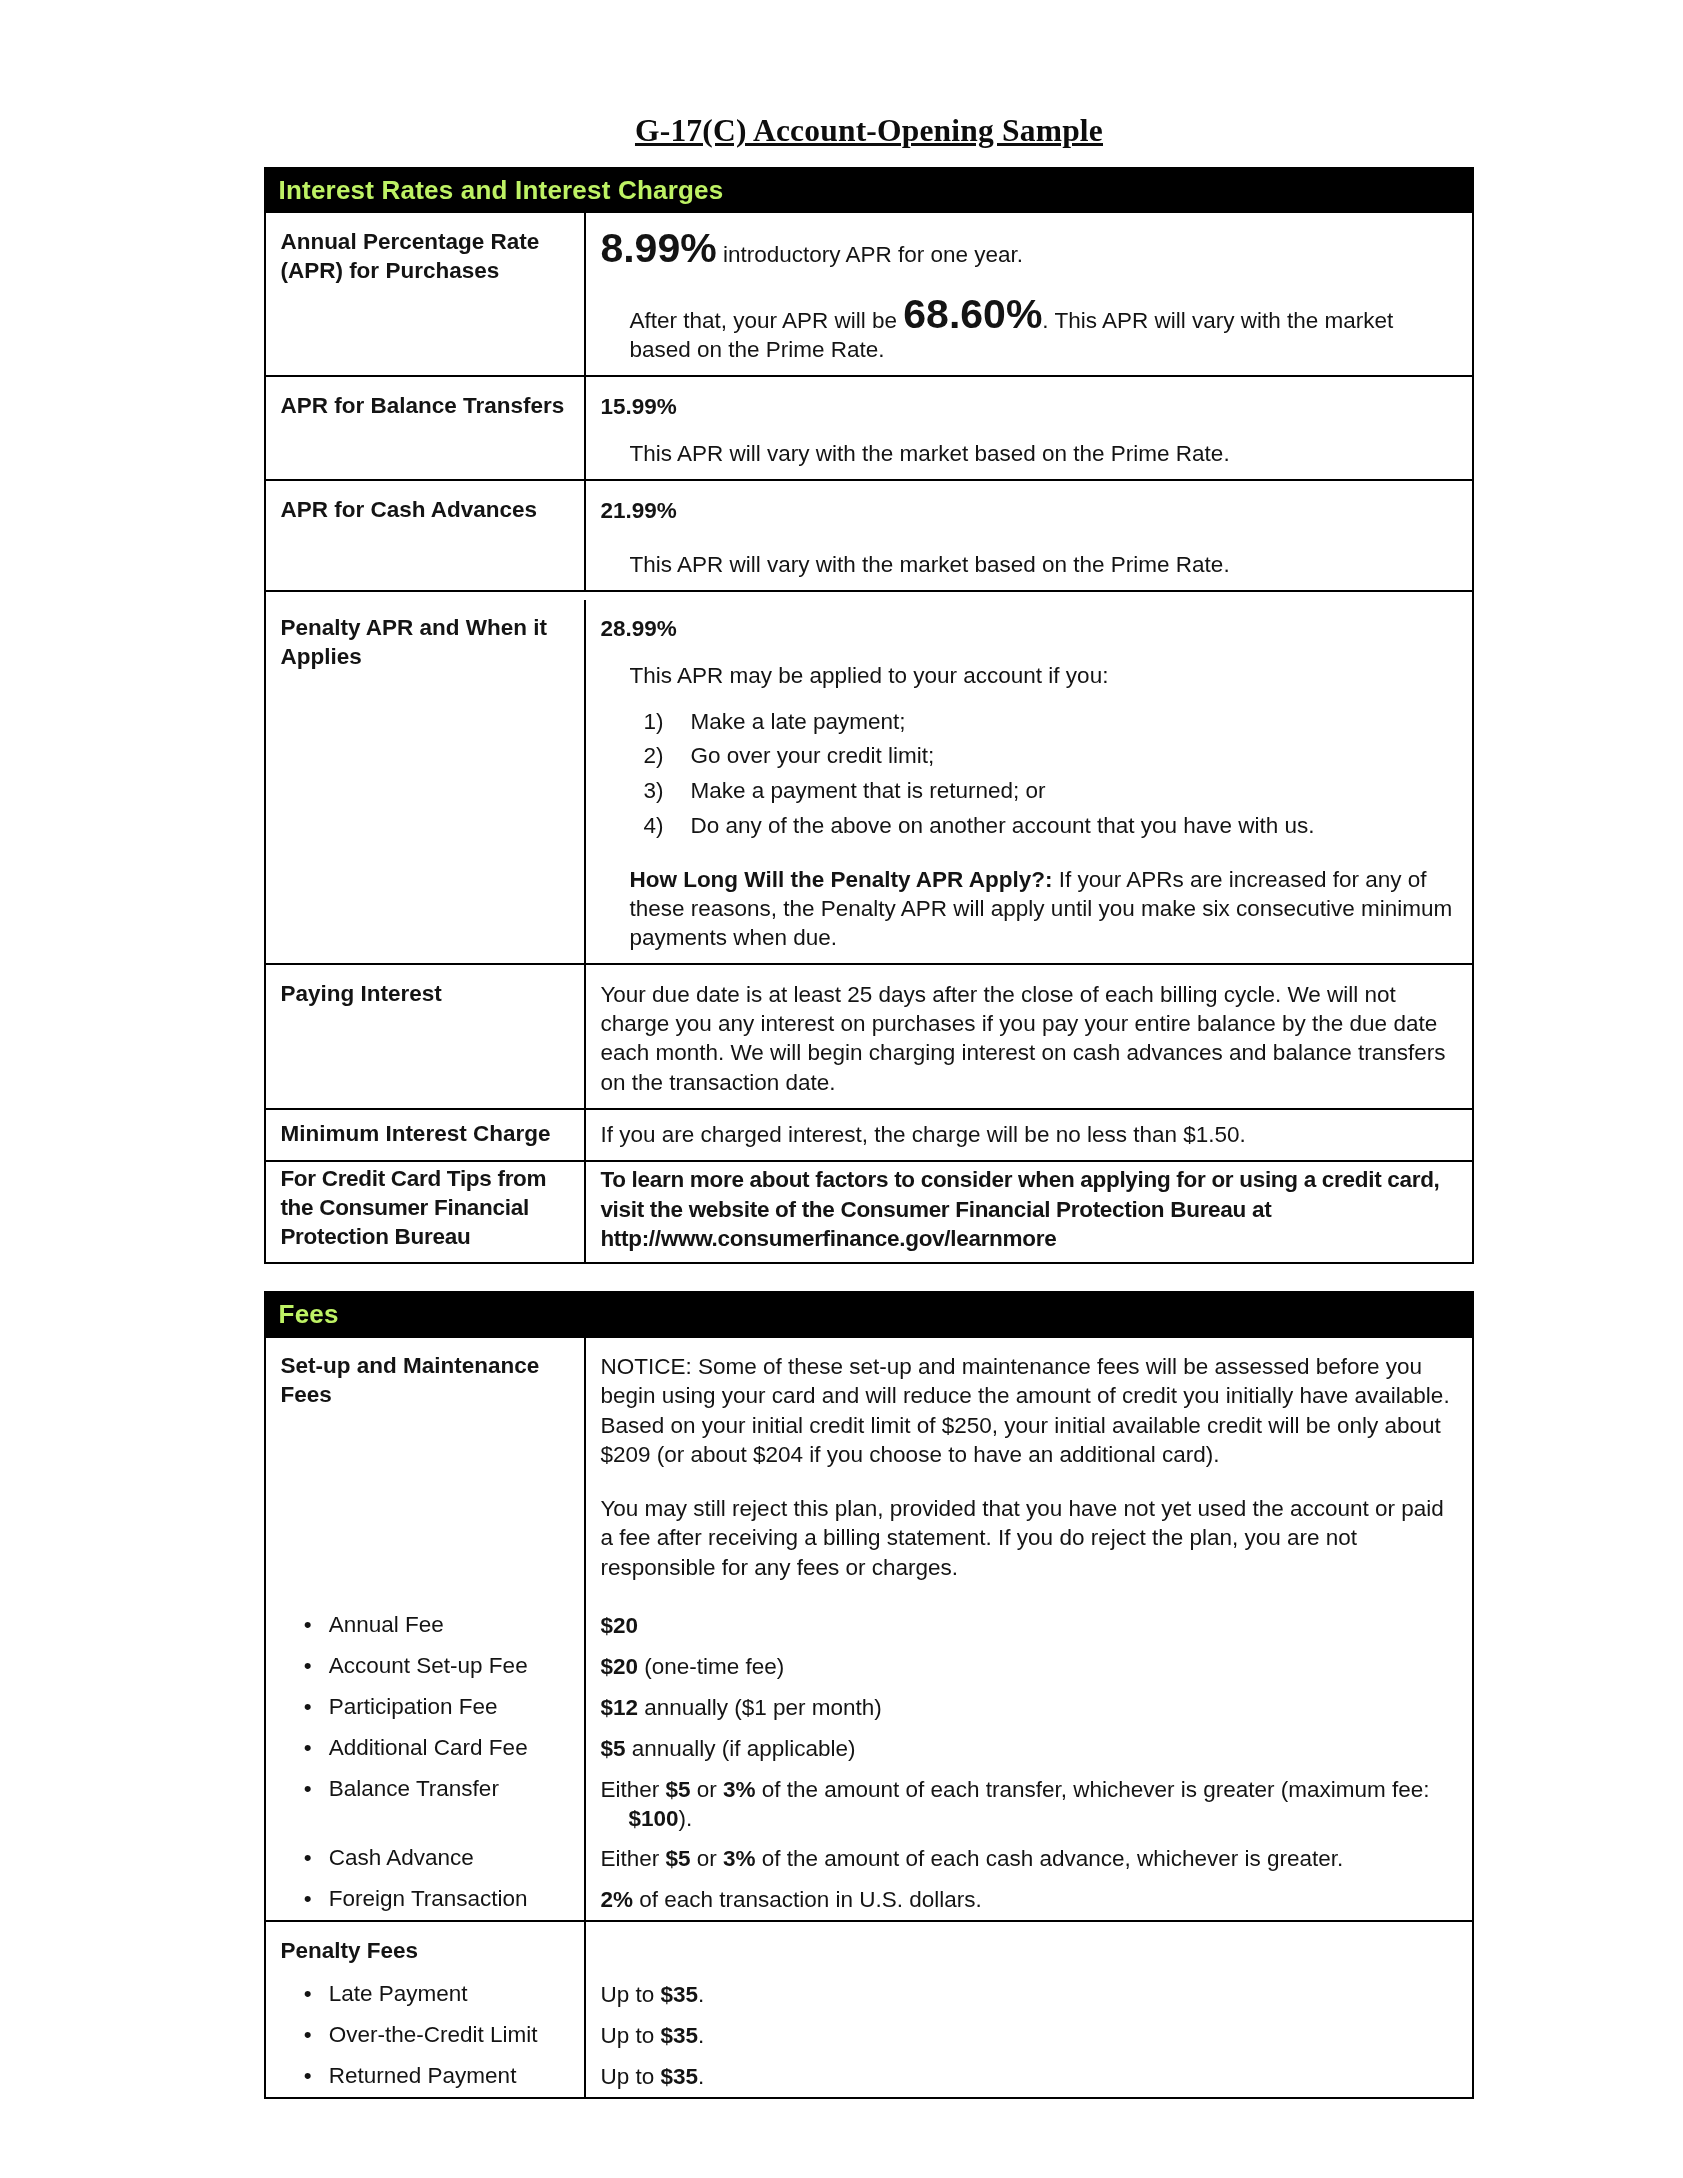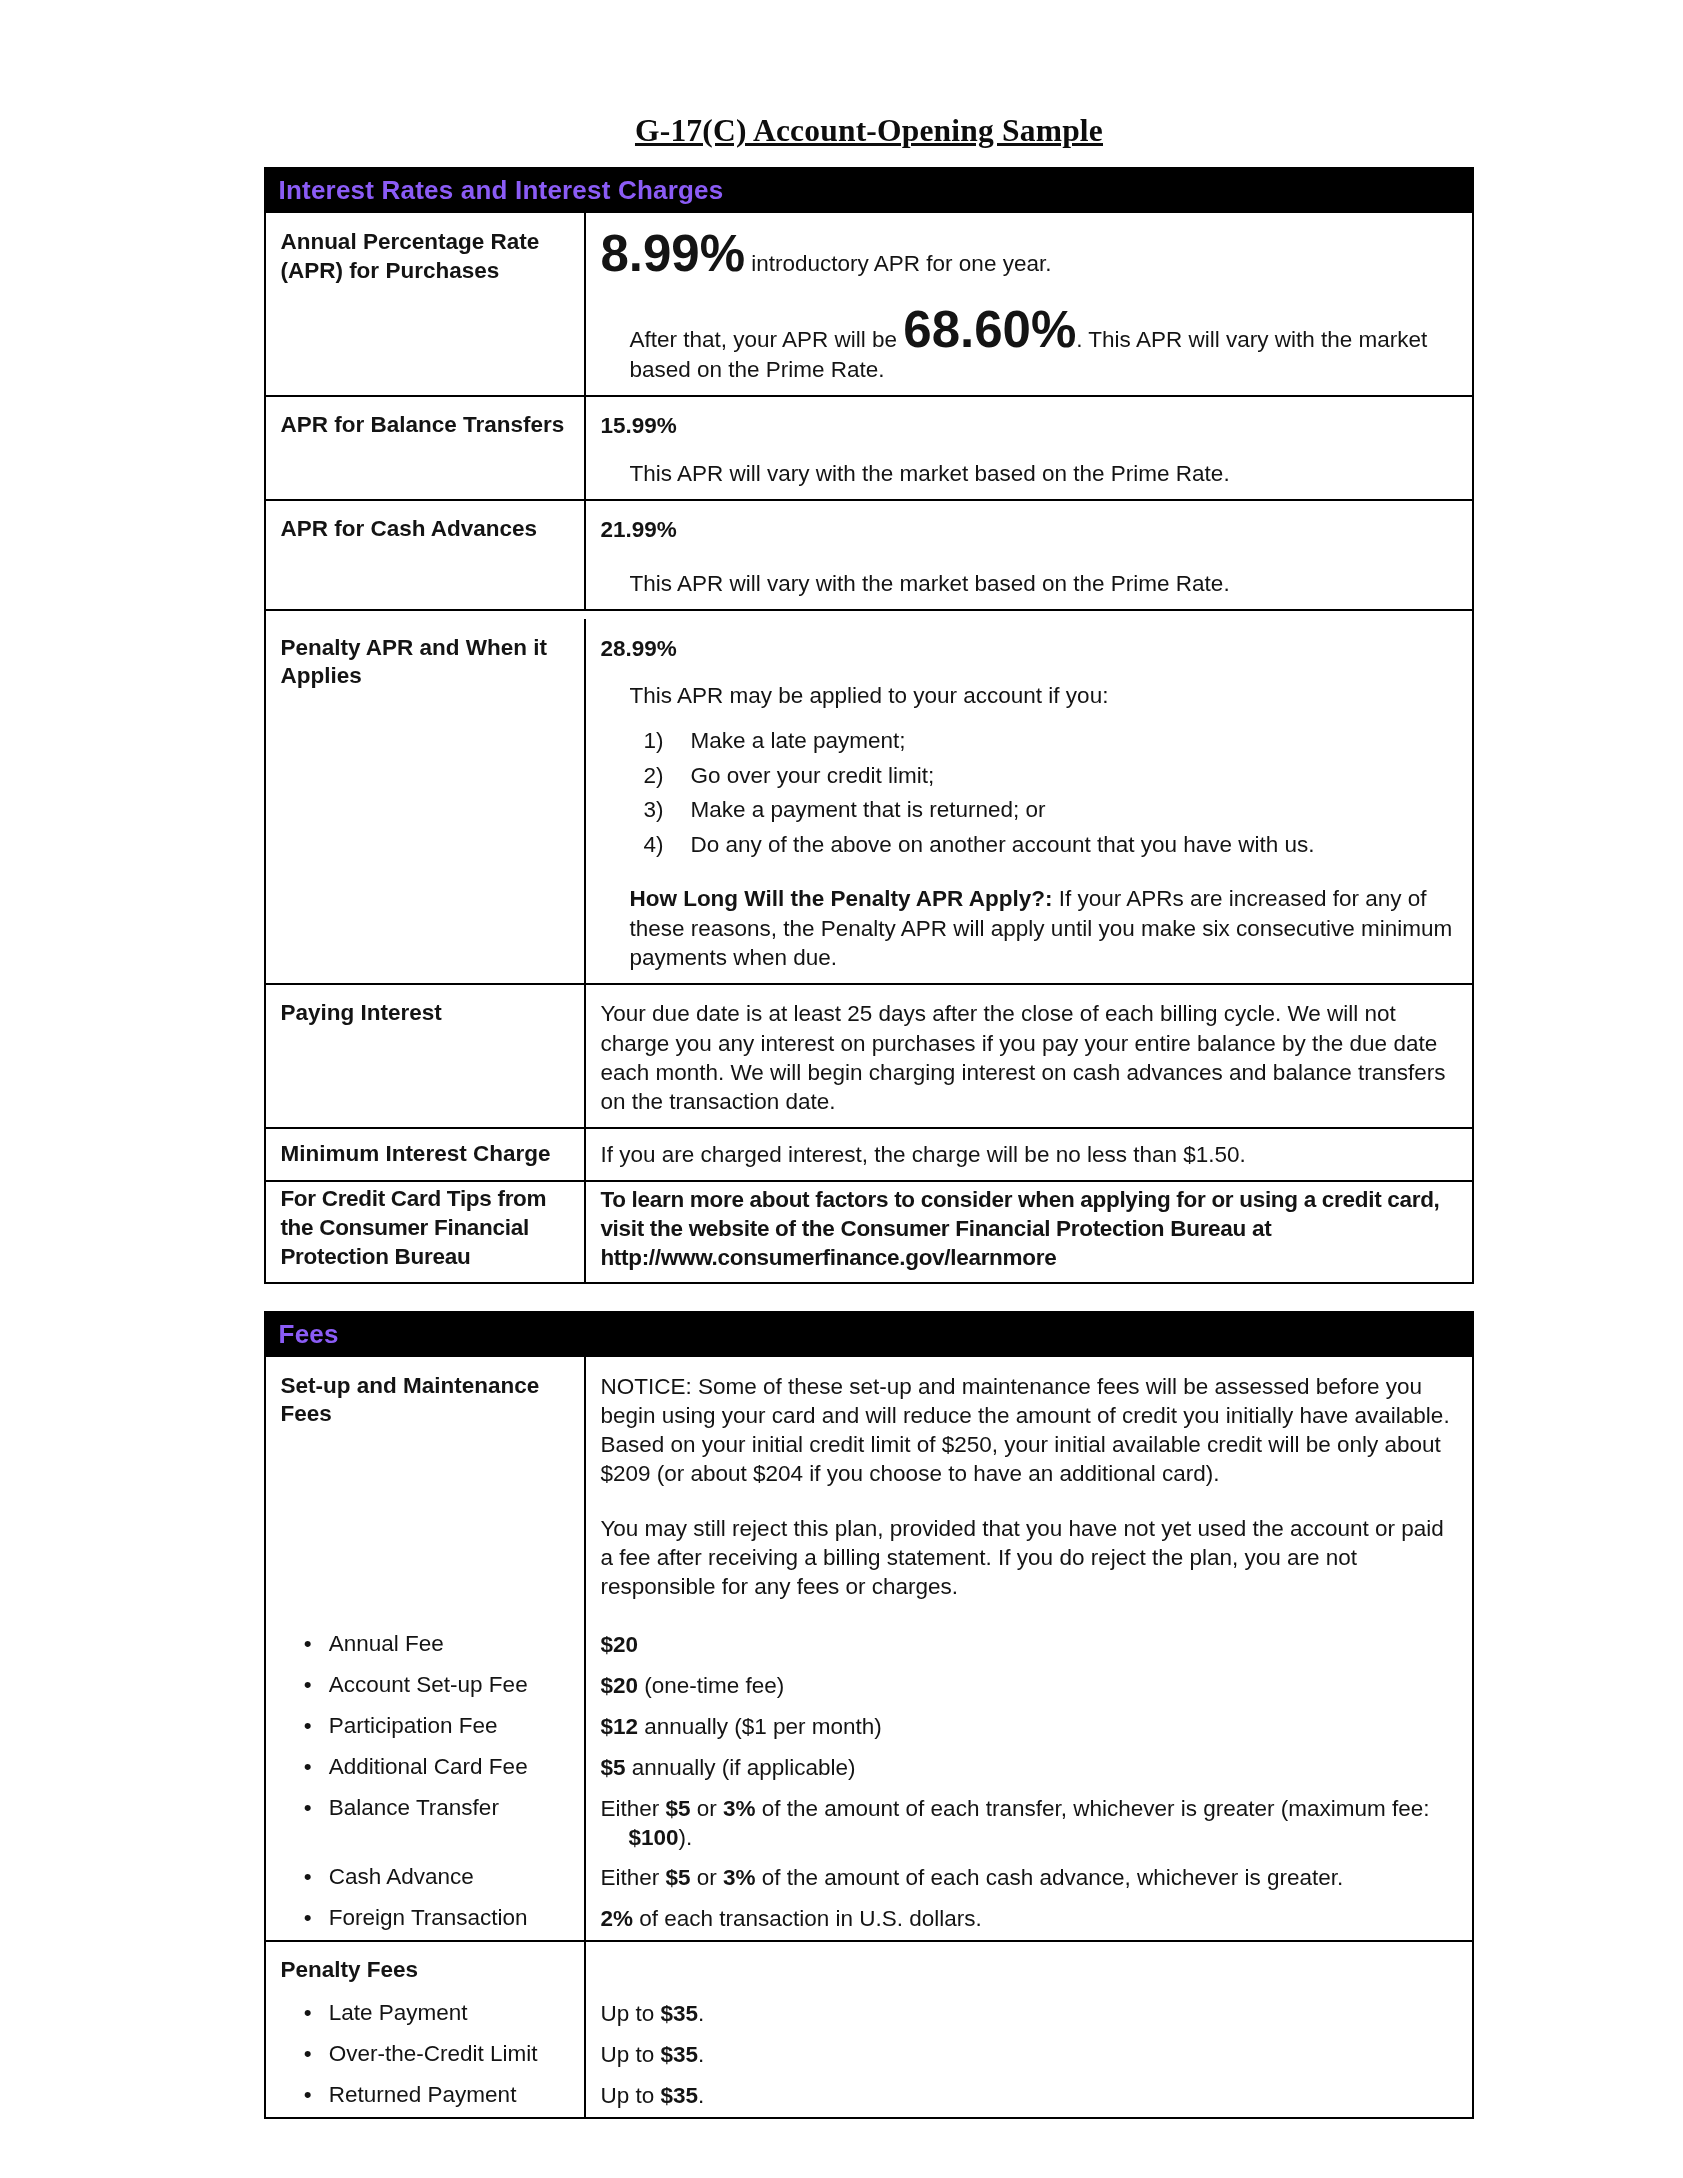--- a/index.html
+++ b/index.html
@@ -27,21 +27,21 @@
 
   .tbl{
     border:2.7px solid #000;
     margin-top:18px;
     background:#fff;
   }
   .tbl2{margin-top:27px;}
 
   .bar{
     background:#000;
-    color:#8b5cf6;
+    color:#bef264;
     font-weight:bold;
     font-size:26px;
     padding:6.3px 12.6px 7.2px 12.6px;
     letter-spacing:0.2px;
   }
 
   .trow{display:flex;align-items:stretch;}
   .trow.sep{border-top:2.3px solid #000;}
   .cell-l{
     width:320px;min-width:320px;box-sizing:border-box;
@@ -50,21 +50,21 @@
     font-weight:bold;
     font-size:22.5px;
     line-height:1.28;
   }
   .cell-r{
     flex:1;box-sizing:border-box;
     padding:14.4px 18px 10.8px 14.4px;
     font-size:22.5px;
     line-height:1.3;
   }
-  .big-rate{font-size:51px;font-weight:bold;line-height:1;}
+  .big-rate{font-size:41px;font-weight:bold;line-height:1;}
   .rate{font-weight:bold;}
   .indent{margin-left:29px;}
   .mt{margin-top:25px;}
   .mt-sm{margin-top:18px;}
   .numlist{margin-left:43px;margin-top:16px;}
   .numlist .li{display:flex;margin-top:5.4px;}
   .numlist .num{width:47px;min-width:47px;}
   .boldall{font-weight:bold;letter-spacing:-0.3px;}
 
   

